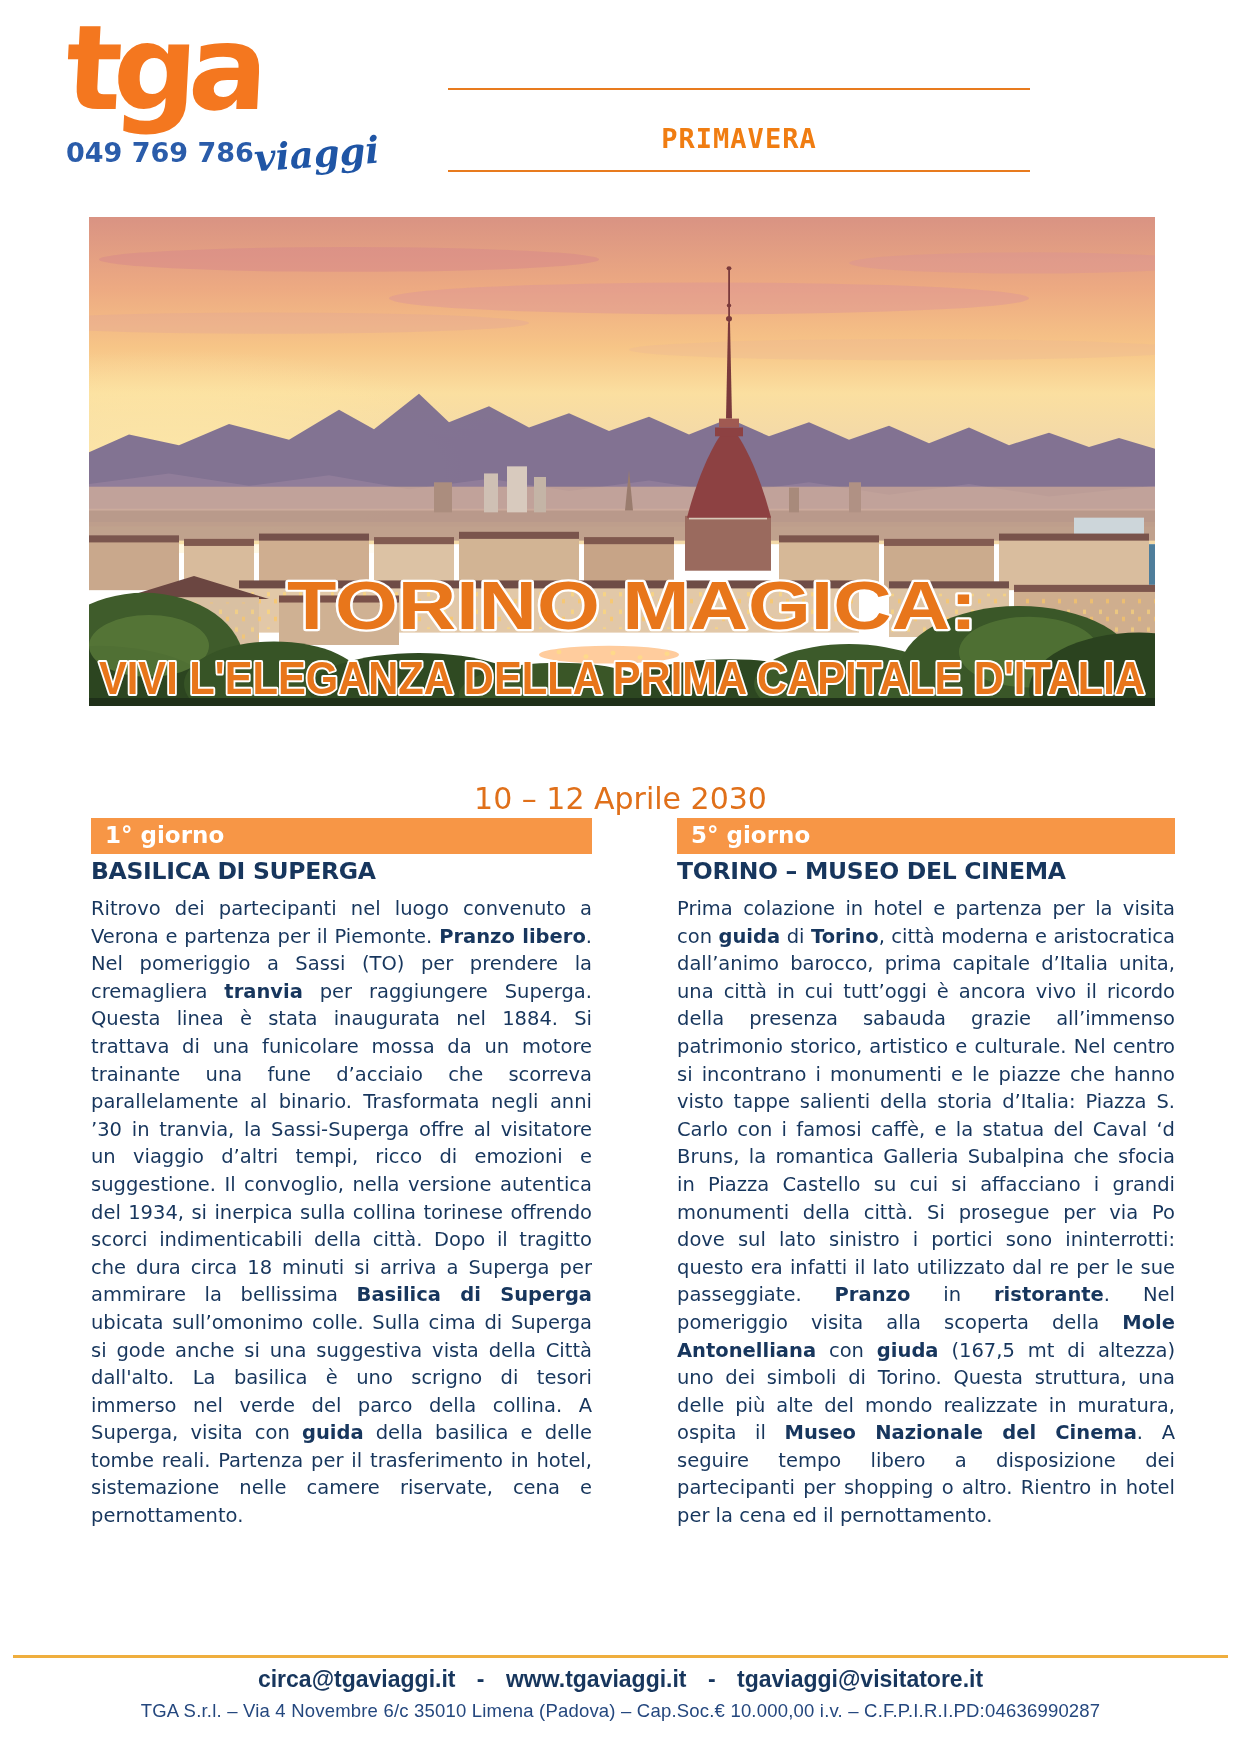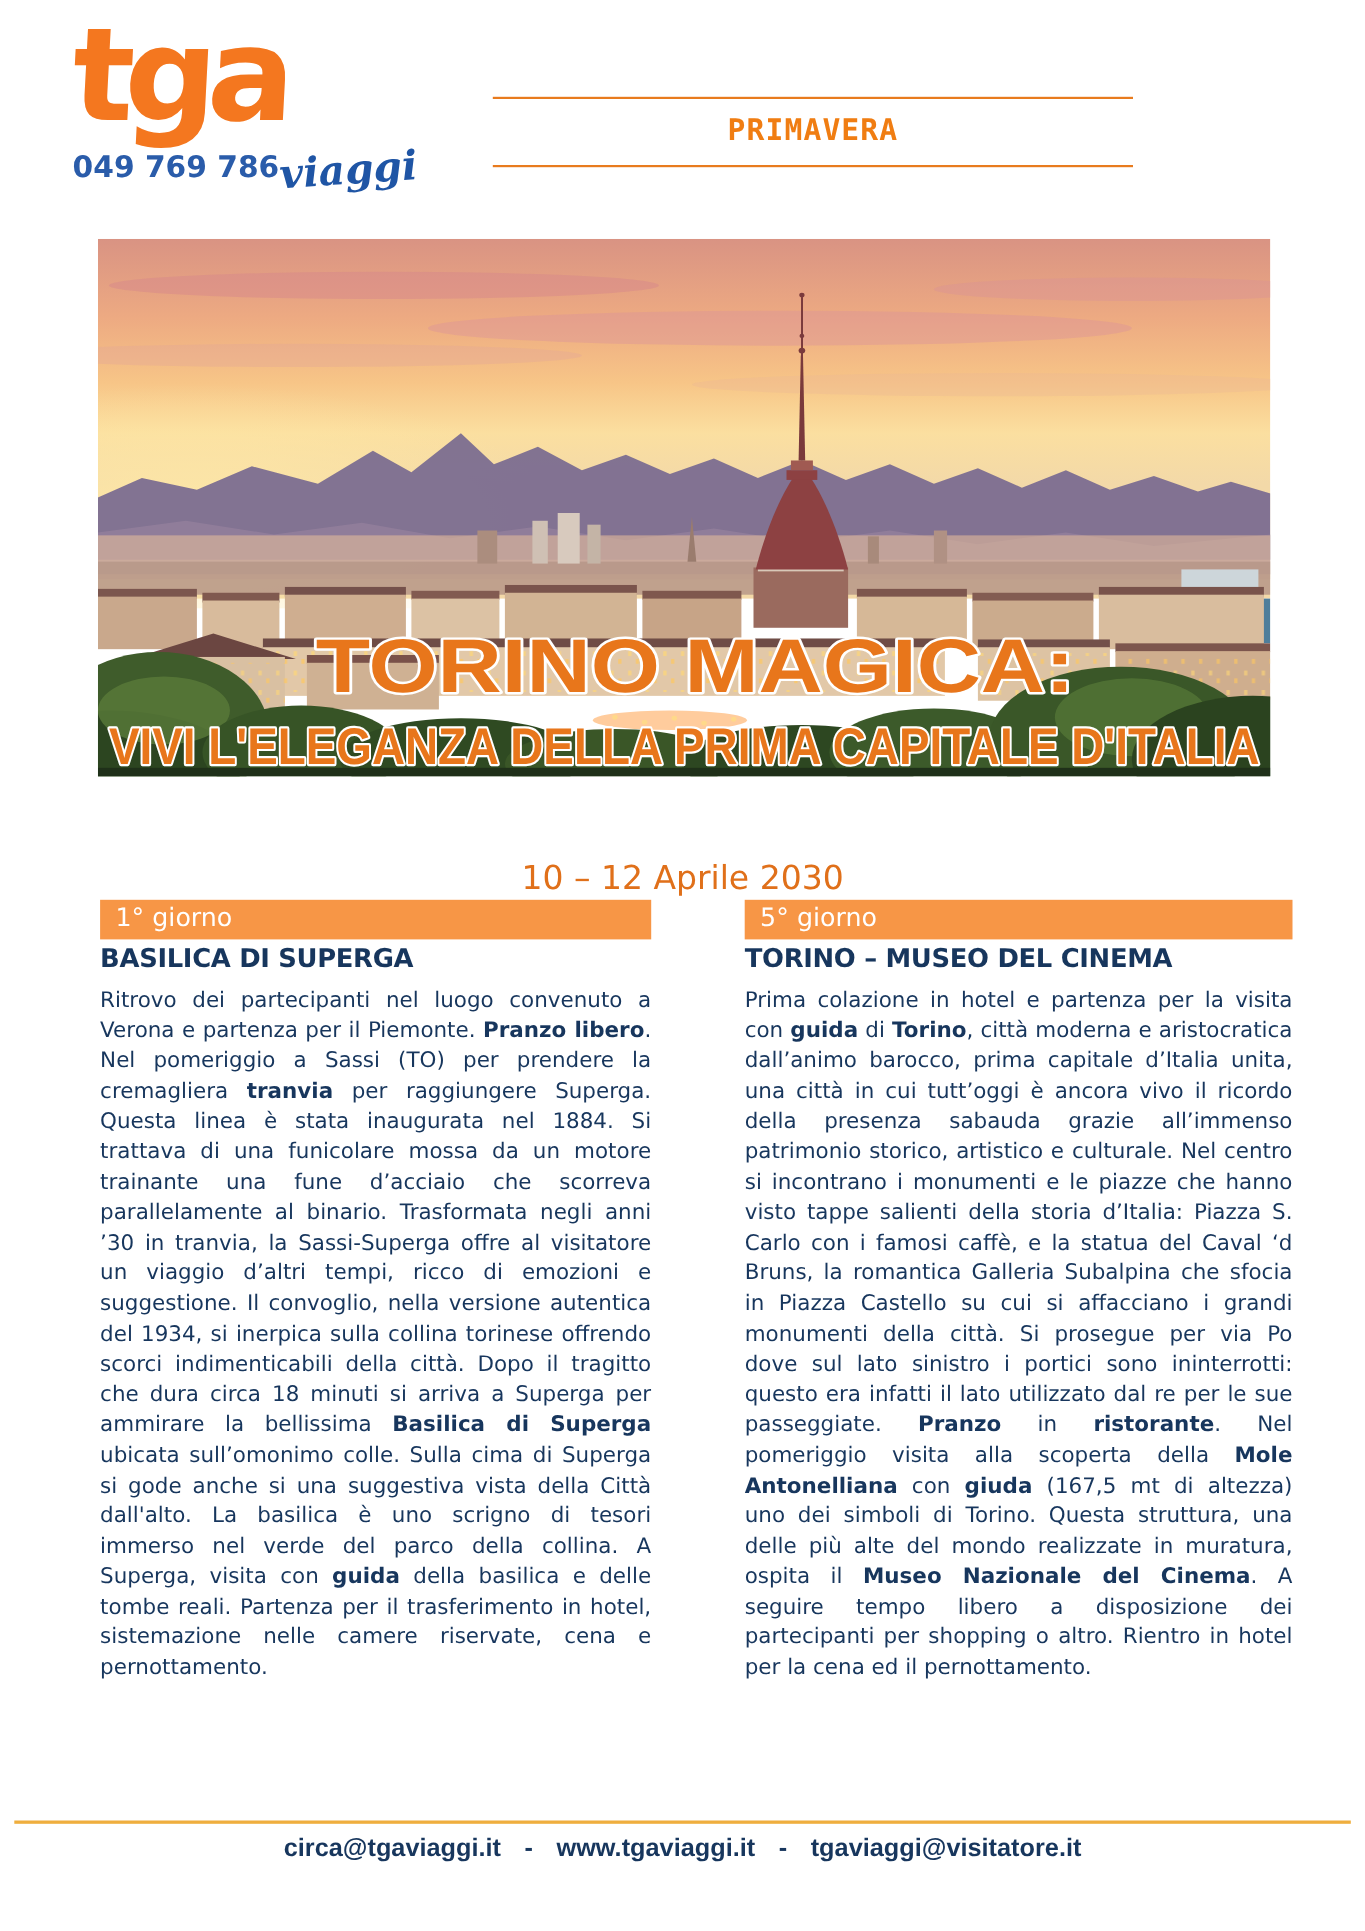--- a/index.html
+++ b/index.html
@@ -11,34 +11,34 @@
   .logo-tga { font-weight:800; font-size:118px; line-height:0.92; color:#F4771F;
               letter-spacing:-9px; transform:skewX(-3deg); }
   .logo-phone { position:absolute; left:0; bottom:2px; font-size:27px; font-weight:bold; color:#2A5CAA; }
   .logo-viaggi { position:absolute; left:188px; bottom:-6px; font-size:37px; font-weight:bold;
                  font-style:italic; color:#1F55A5; font-family:"DejaVu Serif", serif;
                  transform:rotate(-4deg); }
 
   .season { position:absolute; left:448px; top:88px; width:582px;
             border-top:2px solid #E87B1E; border-bottom:2px solid #E87B1E; text-align:center; }
   .season-label { color:#F07D12; font-weight:bold; font-size:27px; letter-spacing:1px;
-                  padding:13px 0 16px 0; font-family:"DejaVu Sans Mono", monospace; }
+                  padding:13px 0 16px 0; font-family:"DejaVu Sans Mono", monospace;margin-top:20px; }
 
   
   .hero { position:absolute; left:89px; top:217px; width:1066px; height:489px; overflow:hidden; }
   .hero svg { display:block; width:100%; height:100%; }
 
   .dates { position:absolute; left:0; top:781px; width:100%; text-align:center;
            color:#E0701A; font-size:30px; }
 
   
   .col { position:absolute; top:818px; }
   .col-1 { left:91px;  width:501px; }
   .col-2 { left:677px; width:498px; }
-  .day-bar { background:#F79646; color:#ffffff; font-weight:normal; font-size:23px;
+  .day-bar { background:#F79646; color:#ffffff; font-weight:bold; font-size:23px;
              padding:4px 0 6px 14px; }
   .day-title { color:#17365D; font-weight:bold; font-size:23.5px; margin-top:3px;
                letter-spacing:-0.3px; white-space:nowrap; }
   .day-body { color:#17365D; font-size:19.5px; line-height:27.6px; text-align:justify;
               margin-top:10px; }
   .day-body b { font-weight:bold; }
 
   
   .footer-rule { position:absolute; left:13px; right:13px; top:1655px; border-top:3px solid #EFAE3E; }
   .footer-links { position:absolute; left:0; top:1666px; width:100%; text-align:center;
@@ -195,14 +195,15 @@
   </div>
 
   <div class="footer-rule"></div>
   <div class="footer-links">
     <span class="lnk">circa@tgaviaggi.it</span>
     <span class="sep">-</span>
     <span class="lnk">www.tgaviaggi.it</span>
     <span class="sep">-</span>
     <span class="lnk">tgaviaggi@visitatore.it</span>
   </div>
+  <div class="footer-company">TGA S.r.l. – Via 4 Novembre 6/c 35010 Limena (Padova) – Cap.Soc.€ 10.000,00 i.v. – C.F.P.I.R.I.PD:04636990287</div>
 
 </div>
 
 </body></html>

